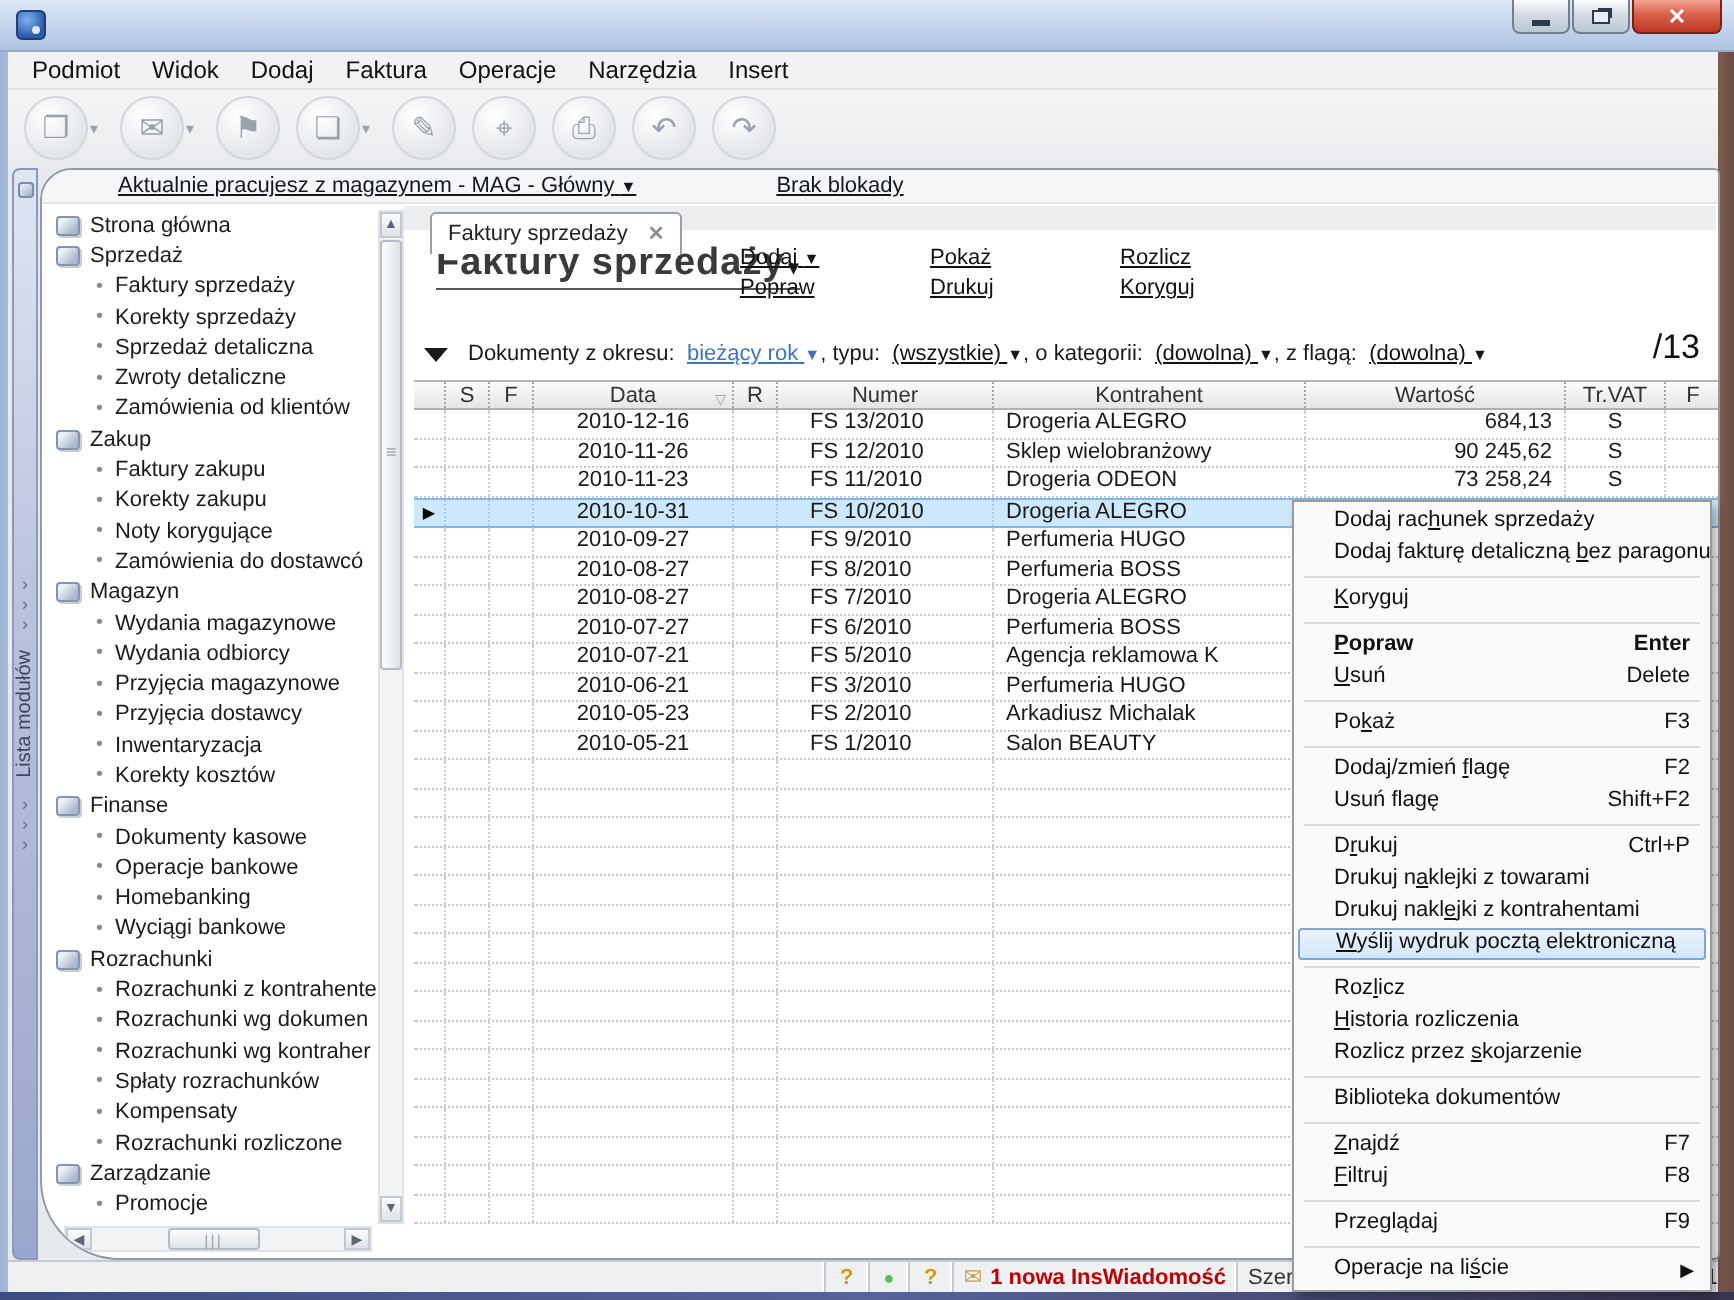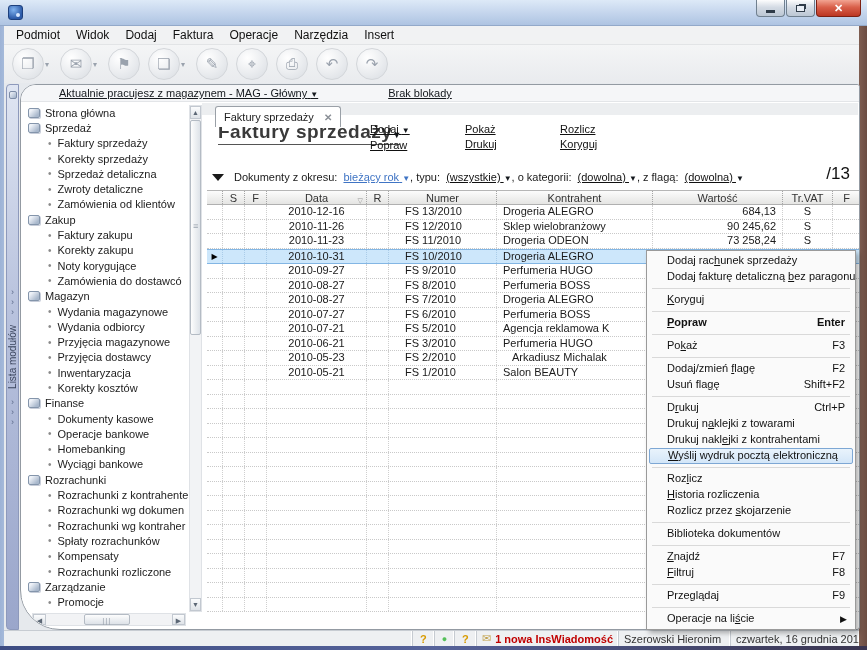--- a/index.html
+++ b/index.html
@@ -575,21 +575,21 @@
               <div class="g-cell al-c" style="width: 50px; flex: 0 0 50px;"></div>
               <div class="g-cell al-c" style="width: 28px; flex: 0 0 28px;"></div>
             </div>
             <div class="g-row">
               <div class="g-cell selmark" style="width: 16px; flex: 0 0 16px;"></div>
               <div class="g-cell al-c" style="width: 22px; flex: 0 0 22px;"></div>
               <div class="g-cell al-c" style="width: 22px; flex: 0 0 22px;"></div>
               <div class="g-cell al-c" style="width: 100px; flex: 0 0 100px;">2010-05-23</div>
               <div class="g-cell al-c" style="width: 22px; flex: 0 0 22px;"></div>
               <div class="g-cell al-l" style="width: 108px; flex: 0 0 108px;">FS 2/2010</div>
-              <div class="g-cell al-k" style="width: 156px; flex: 0 0 156px; margin-left: 9px;">Arkadiusz Michalak</div>
+              <div class="g-cell al-k" style="width: 156px; flex: 0 0 156px;">Arkadiusz Michalak</div>
               <div class="g-cell al-r" style="width: 130px; flex: 0 0 130px;"></div>
               <div class="g-cell al-c" style="width: 50px; flex: 0 0 50px;"></div>
               <div class="g-cell al-c" style="width: 28px; flex: 0 0 28px;"></div>
             </div>
             <div class="g-row">
               <div class="g-cell selmark" style="width: 16px; flex: 0 0 16px;"></div>
               <div class="g-cell al-c" style="width: 22px; flex: 0 0 22px;"></div>
               <div class="g-cell al-c" style="width: 22px; flex: 0 0 22px;"></div>
               <div class="g-cell al-c" style="width: 100px; flex: 0 0 100px;">2010-05-21</div>
               <div class="g-cell al-c" style="width: 22px; flex: 0 0 22px;"></div>
@@ -797,20 +797,21 @@
     </div>
   </div>
 
   <div class="ctxmenu">
       <div class="cm-item">Dodaj rac<span class="ak">h</span>unek sprzedaży</div>
       <div class="cm-item">Dodaj fakturę detaliczną <span class="ak">b</span>ez paragonu</div>
       <div class="cm-sep"></div>
       <div class="cm-item"><span class="ak">K</span>oryguj</div>
       <div class="cm-sep"></div>
       <div class="cm-item bold"><span class="ak">P</span>opraw<span class="cm-short">Enter</span></div>
+      <div class="cm-item"><span class="ak">U</span>suń<span class="cm-short">Delete</span></div>
       <div class="cm-sep"></div>
       <div class="cm-item">Po<span class="ak">k</span>aż<span class="cm-short">F3</span></div>
       <div class="cm-sep"></div>
       <div class="cm-item">Dodaj/zmień <span class="ak">f</span>lagę<span class="cm-short">F2</span></div>
       <div class="cm-item">Usuń fla<span class="ak">g</span>ę<span class="cm-short">Shift+F2</span></div>
       <div class="cm-sep"></div>
       <div class="cm-item">D<span class="ak">r</span>ukuj<span class="cm-short">Ctrl+P</span></div>
       <div class="cm-item">Drukuj n<span class="ak">a</span>klejki z towarami</div>
       <div class="cm-item">Drukuj nakl<span class="ak">e</span>jki z kontrahentami</div>
       <div class="cm-item hl"><span class="ak">W</span>yślij wydruk pocztą elektroniczną</div>

